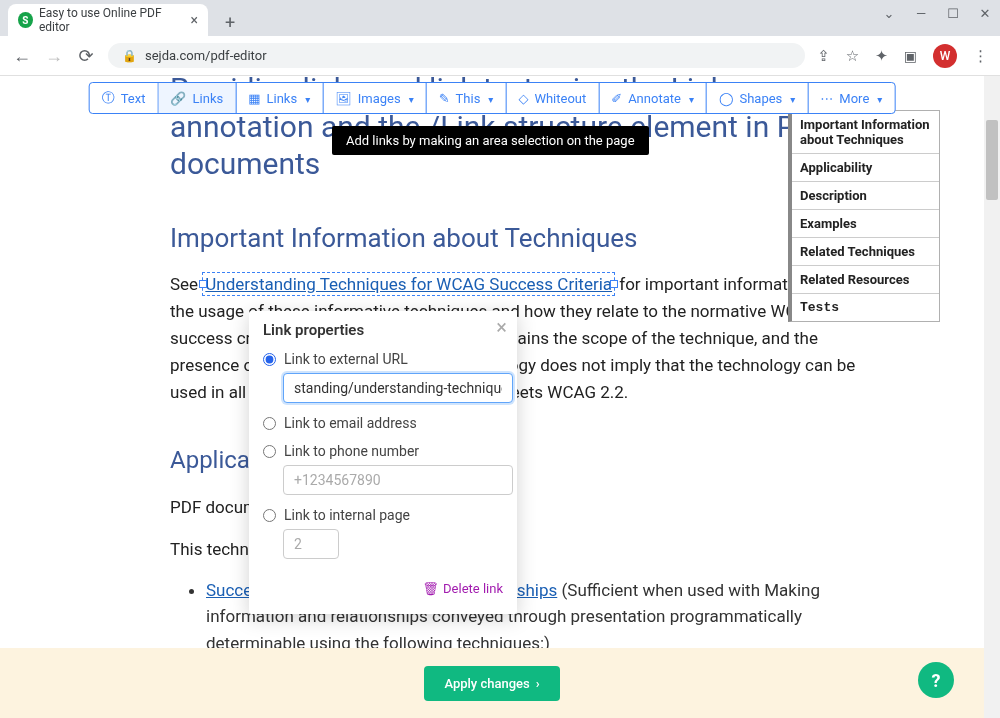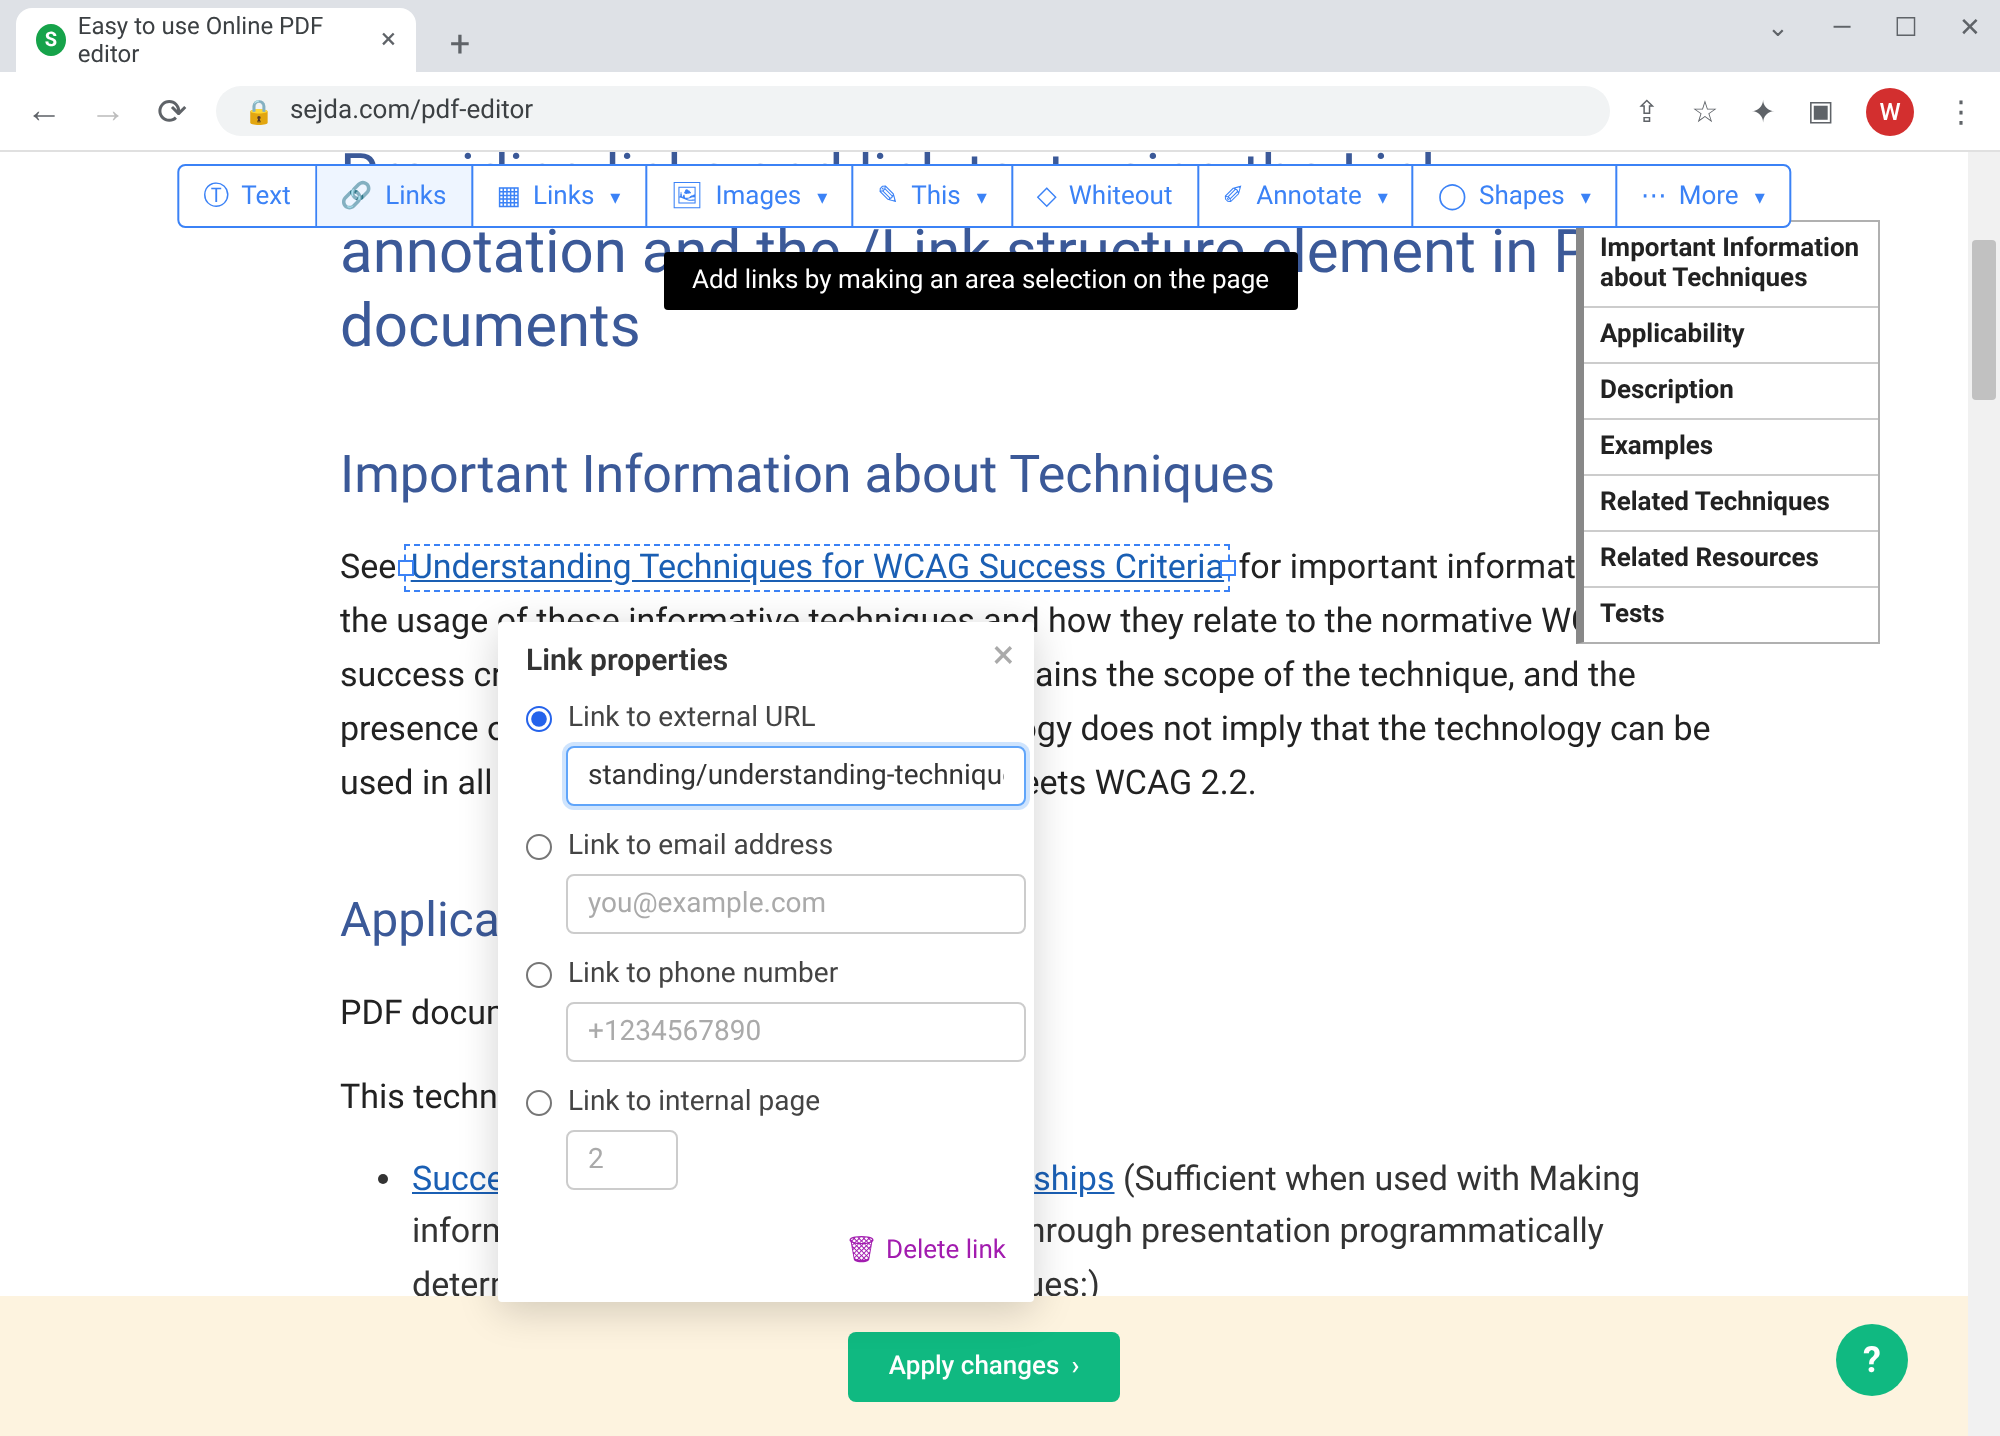--- a/index.html
+++ b/index.html
@@ -47,21 +47,21 @@
 .doc .link-span::before, .doc .link-span::after { content:""; position:absolute; width:6px; height:6px; background:#fff; border:1px solid #3b82f6; top:50%; transform:translateY(-50%);}
 .doc .link-span::before { left:-4px; }
 .doc .link-span::after { right:-4px; }
 .doc a.plain { color:#1a5fb4; text-decoration:underline;}
 .doc ul { margin-left: 36px; font-size:17px; }
 .doc ul li { margin-bottom: 16px; line-height:1.55;}
 
 
 .toc { position:absolute; right: 44px; top: 34px; width: 152px; border:1px solid #b0b0b0; border-left:4px solid #888; font-family: Georgia, serif; font-size:13px; z-index:2;}
 .toc .toc-item { padding: 6px 8px; border-bottom:1px solid #ccc; background:#fff; font-weight:bold; color:#222;}
-.toc .toc-item:last-child { border-bottom:none; }
+.toc .toc-item:last-child { border-bottom:none;font-family:Liberation Mono, monospace; }
 
 
 .popup { position:absolute; left: 249px; top: 235px; width: 268px; background:#fff; box-shadow: 0 4px 20px rgba(0,0,0,0.18); padding: 10px 14px 18px; z-index:20; font-family: -apple-system, Arial, sans-serif; border-radius:2px;}
 .popup .popup-title { font-size:15px; font-weight:600; color:#333; margin-bottom:10px;}
 .popup .close-x { position:absolute; top:4px; right:10px; color:#aaa; font-size:20px; cursor:pointer;}
 .popup .radio-row { display:flex; align-items:center; gap:8px; margin-top:12px; font-size:14px; color:#444;}
 .popup .radio-row input[type=radio] { accent-color:#2563eb; }
 .popup input[type=text] { width: 230px; margin-left: 20px; margin-top:6px; padding: 6px 10px; font-size:14px; border:1px solid #ccc; border-radius:4px; color:#333;}
 .popup input.active { border:1px solid #60a5fa; box-shadow: 0 0 0 2px rgba(96,165,250,0.3);}
 .popup input.small { width: 56px; }
@@ -203,21 +203,20 @@
       <div class="radio-row">
         <input type="radio" checked="" style="">
         <span>Link to external URL</span>
       </div>
       <input type="text" class="active" value="standing/understanding-techniques" style="">
 
       <div class="radio-row">
         <input type="radio" style="">
         <span>Link to email address</span>
       </div>
-      <input type="text" placeholder="you@example.com" style="">
 
       <div class="radio-row">
         <input type="radio" style="">
         <span>Link to phone number</span>
       </div>
       <input type="text" placeholder="+1234567890" style="">
 
       <div class="radio-row">
         <input type="radio" style="">
         <span>Link to internal page</span>

